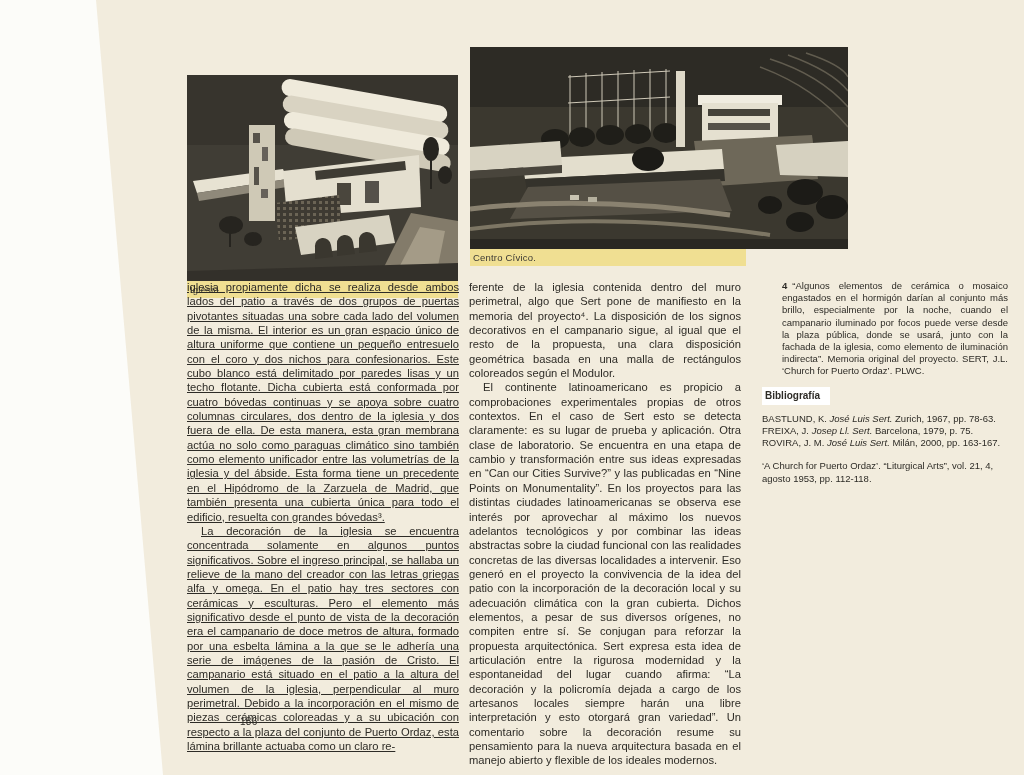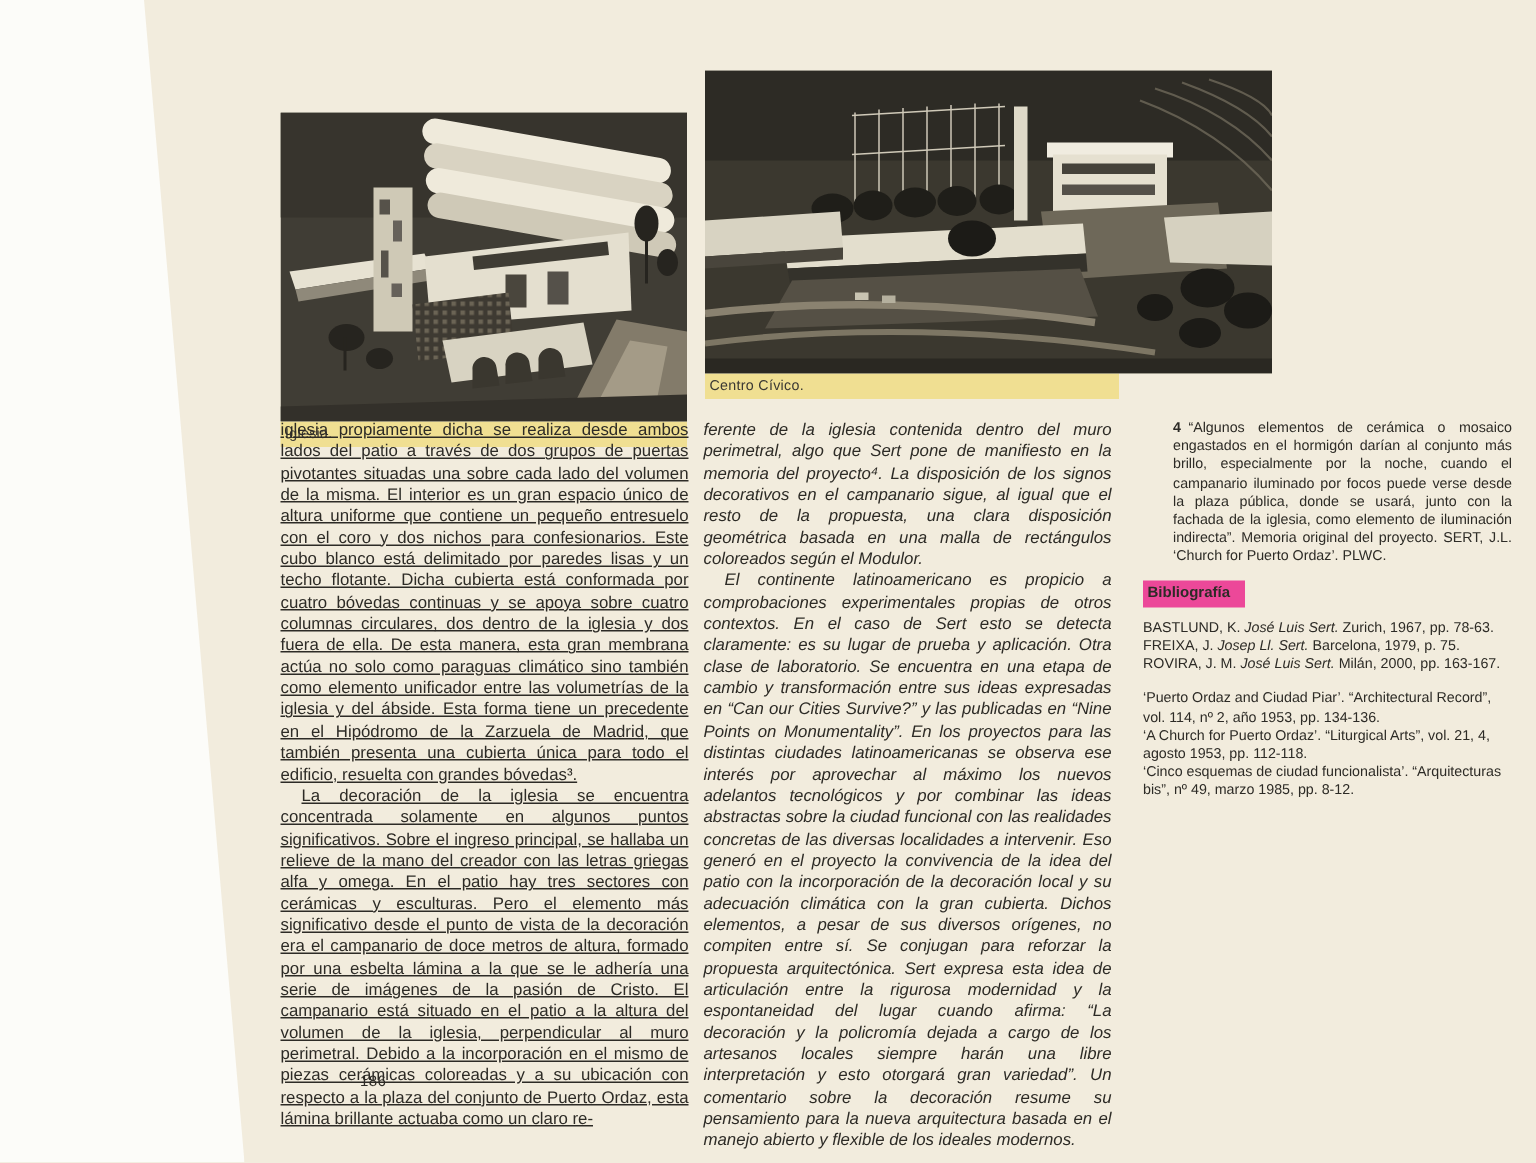--- a/index.html
+++ b/index.html
@@ -18,33 +18,33 @@
   .fig-iglesia{left:187px;top:47px;width:271px;margin-top:28px;}
   .fig-centro{left:470px;top:47px;width:318px;}
   .photo{display:block;}
   .caption-band{
     background:#f0df92;height:17px;line-height:17px;
     font-size:9.5px;color:#3a3833;padding-left:3px;letter-spacing:.2px;
   }
   .fig-centro .caption-band{width:273px;}
   .col{position:absolute;top:280px;}
   .col-1{left:187px;width:272px;text-decoration:underline;}
-  .col-2{left:469px;width:272px;font-style:italic;}
+  .col-2{left:469px;width:272px;}
   .col-3{left:762px;width:246px;}
   .col p{
     margin:0;text-align:justify;
     font-size:11.2px;line-height:14.35px;
     hyphens:auto;-webkit-hyphens:auto;
   }
   .col p.indent{text-indent:14px;}
   .col-3{font-size:9.5px;line-height:12.2px;}
   .footnote{text-align:justify;hyphens:auto;margin-left:20px;}
   .fn-marker{font-weight:bold;padding-right:5px;}
   .bib-heading{
-    display:inline-block;background:#ec4899;font-weight:bold;
+    display:inline-block;background:#ffffff;font-weight:bold;
     font-size:10px;padding:3px 10px 3px 3px;margin:9px 0 8px 0;
   }
   .bib-group{margin-bottom:11px;}
   .bib-row{text-align:left;}
   .it{font-style:italic;}
   .page-number{
     position:absolute;left:240px;top:716px;font-size:10px;letter-spacing:.3px;
   }
 </style>
 </head>
@@ -207,19 +207,17 @@
       <span>Barcelona, 1979, p. 75.</span>
     </div>
     <div class="bib-row">
       <span>ROVIRA, J. M.</span>
       <span class="it">José Luis Sert.</span>
       <span>Milán, 2000, pp. 163-167.</span>
     </div>
   </div>
 
   <div class="bib-group">
-    <div class="bib-row">‘Puerto Ordaz and Ciudad Piar’. “Architectural Record”, vol. 114, nº 2, año 1953, pp. 134-136.</div>
     <div class="bib-row">‘A Church for Puerto Ordaz’. “Liturgical Arts”, vol. 21, 4, agosto 1953, pp. 112-118.</div>
-    <div class="bib-row">‘Cinco esquemas de ciudad funcionalista’. “Arquitecturas bis”, nº 49, marzo 1985, pp. 8-12.</div>
   </div>
 </div>
 
 <div class="page-number">186</div>
 
 </body></html>

